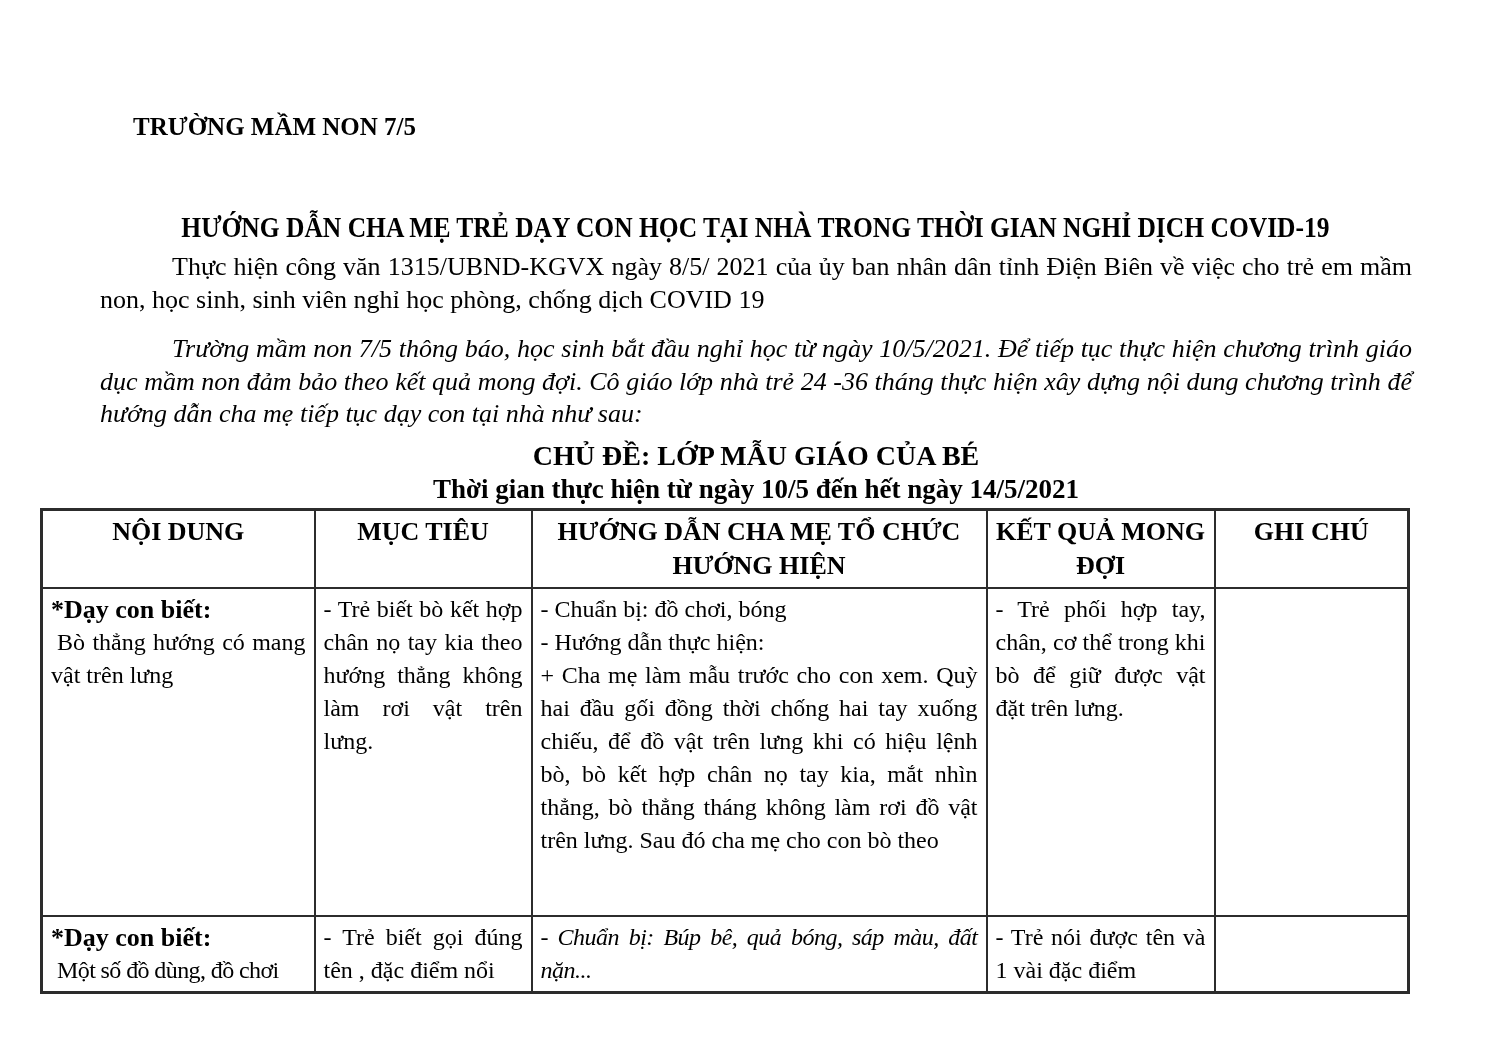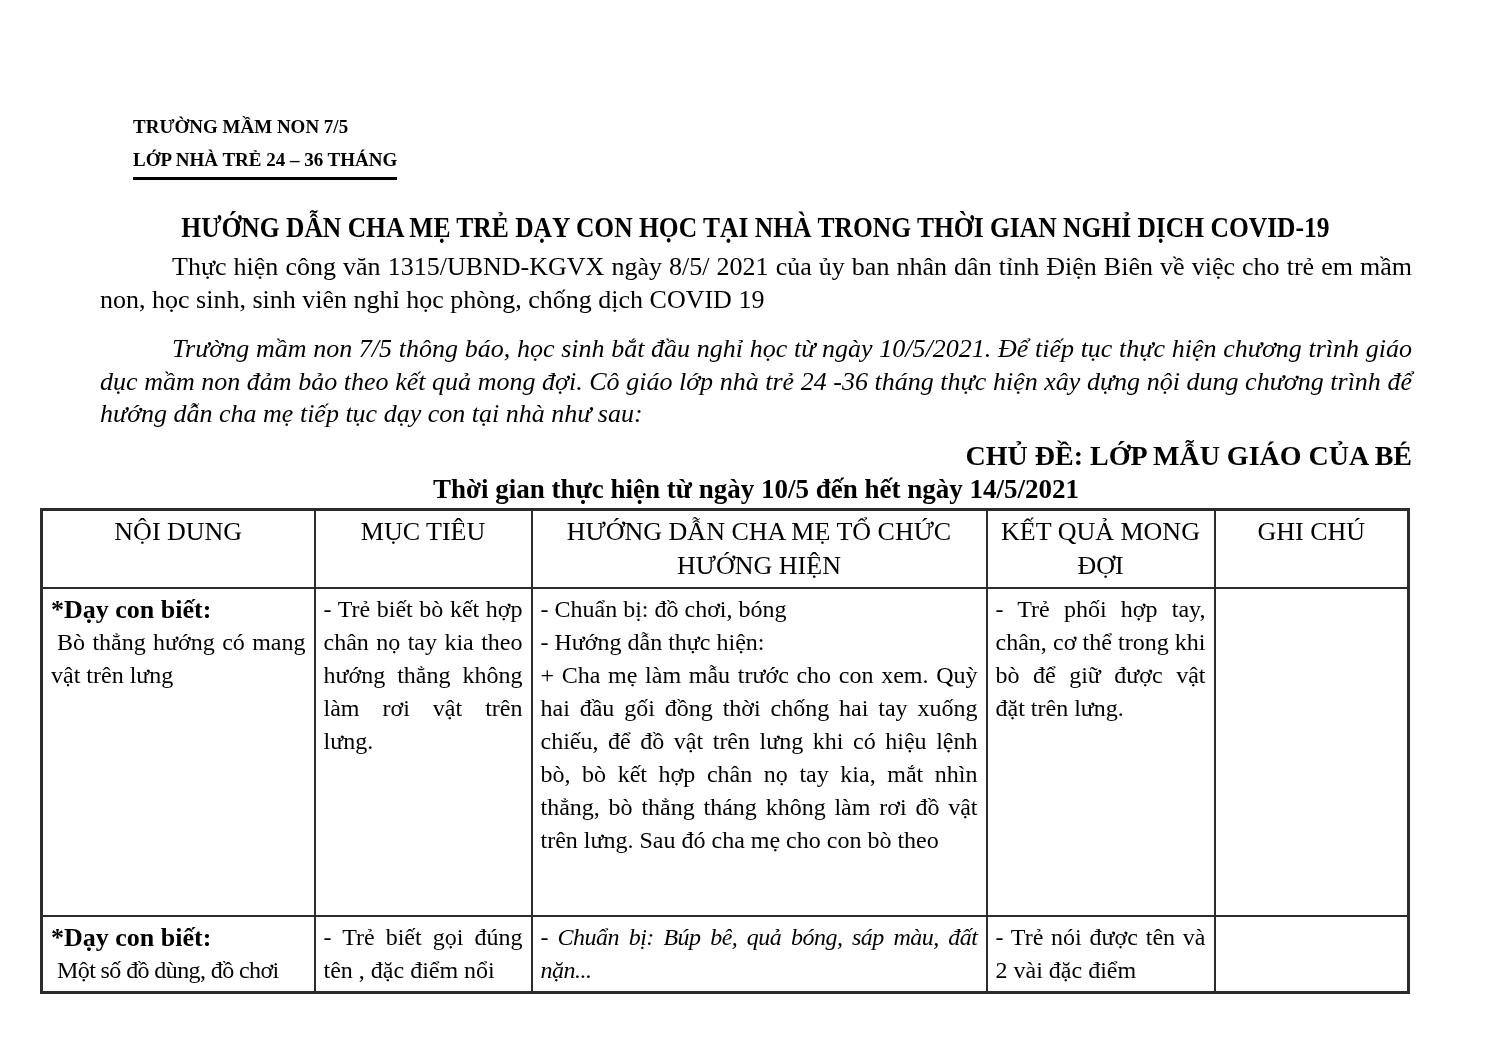--- a/index.html
+++ b/index.html
@@ -6,73 +6,72 @@
   body{
     width:1500px;height:1061px;
     background:#ffffff;
     font-family:"Liberation Serif","DejaVu Serif",serif;
     color:#000;
     -webkit-font-smoothing:antialiased;
   }
   .page{position:relative;width:1500px;height:1061px;overflow:hidden;background:#fff;}
 
   
-  .school-block{position:absolute;left:133px;top:110px;font-weight:bold;font-size:19px;line-height:33px;}
+  .school-block{position:absolute;left:133px;top:110px;font-weight:bold;font-size:25px;line-height:33px;}
   .class-line .u{display:inline-block;border-bottom:3px solid #000;padding-bottom:1px;}
 
   
   .doc-title{position:absolute;left:95px;top:210px;width:1320px;text-align:center;}
   .doc-title .inner{
     display:inline-block;white-space:nowrap;
     font-weight:bold;font-size:29px;line-height:34px;
     transform:scaleX(0.88);transform-origin:center;
   }
 
   .para{
     position:absolute;left:100px;width:1312px;margin:0;
     font-size:26px;line-height:32.5px;text-align:justify;text-indent:72px;
   }
   .para1{top:251px;}
   .para2{top:333px;font-style:italic;}
 
-  .subject{position:absolute;left:100px;top:440px;width:1312px;text-align:right;font-weight:bold;font-size:28px;line-height:32px;}
+  .subject{position:absolute;left:100px;top:440px;width:1312px;text-align:center;font-weight:bold;font-size:28px;line-height:32px;}
   .timeline{position:absolute;left:100px;top:474px;width:1312px;text-align:center;font-weight:bold;font-size:27px;line-height:31px;}
 
   
   table.plan{
     position:absolute;left:40px;top:508px;width:1367px;
     border-collapse:collapse;table-layout:fixed;
     border:3px solid #2c2c2c;
   }
   table.plan th,table.plan td{
     border:2px solid #2c2c2c;
     vertical-align:top;
     padding:4px 8px 4px 8px;
     overflow:hidden;
   }
   table.plan th{
-    font-weight:normal;font-size:26px;line-height:34px;text-align:center;
+    font-weight:bold;font-size:26px;line-height:34px;text-align:center;
   }
   tr.hdr{height:69px;}
   tr.r1{height:328px;}
   tr.r2{height:67px;}
   .cellp{font-size:24px;line-height:33px;text-align:justify;margin:0;}
   .cell-heading{font-weight:bold;font-size:26px;line-height:33px;margin:0;}
   .ind{text-indent:6px;}
   .tight{white-space:nowrap;letter-spacing:-0.6px;}
   .cond{letter-spacing:-0.5px;font-style:italic;}
 </style>
 </head>
 <body>
 
 <div class="page">
 
   <div class="school-block">
     <div class="school-line">TRƯỜNG MẦM NON 7/5</div>
-    <div class="class-line"><span class="u">LỚP NHÀ TRẺ 24 – 36 THÁNG</span></div>
   </div>
 
   <div class="doc-title">
     <span class="inner">HƯỚNG DẪN CHA MẸ TRẺ DẠY CON HỌC TẠI NHÀ TRONG THỜI GIAN NGHỈ DỊCH COVID-19</span>
   </div>
 
   <p class="para para1">Thực hiện công văn 1315/UBND-KGVX ngày 8/5/ 2021 của ủy ban nhân dân tỉnh Điện Biên về việc cho trẻ em mầm non, học sinh, sinh viên nghỉ học phòng, chống dịch COVID 19</p>
   <p class="para para2">Trường mầm non 7/5 thông báo, học sinh bắt đầu nghỉ học từ ngày 10/5/2021. Để tiếp tục thực hiện chương trình giáo dục mầm non đảm bảo theo kết quả mong đợi. Cô giáo lớp nhà trẻ 24 -36 tháng  thực hiện xây dựng nội dung chương trình để hướng dẫn cha mẹ tiếp tục dạy con tại nhà như sau:</p>
 
   <div class="subject">CHỦ ĐỀ: LỚP MẪU GIÁO CỦA BÉ</div>
@@ -127,21 +126,21 @@
           <div class="cell-heading">*Dạy con biết:</div>
           <div class="cellp ind tight">Một số đồ dùng, đồ chơi</div>
         </td>
         <td>
           <div class="cellp">- Trẻ biết gọi đúng tên , đặc điểm nổi</div>
         </td>
         <td>
           <div class="cellp cond">- Chuẩn bị: Búp bê, quả bóng, sáp màu, đất nặn...</div>
         </td>
         <td>
-          <div class="cellp">- Trẻ nói được tên và 2 vài đặc điểm</div>
+          <div class="cellp">- Trẻ nói được tên và 1 vài đặc điểm</div>
         </td>
         <td>
           <div class="cellp"></div>
         </td>
       </tr>
     </tbody>
   </table>
 
 </div>
 

